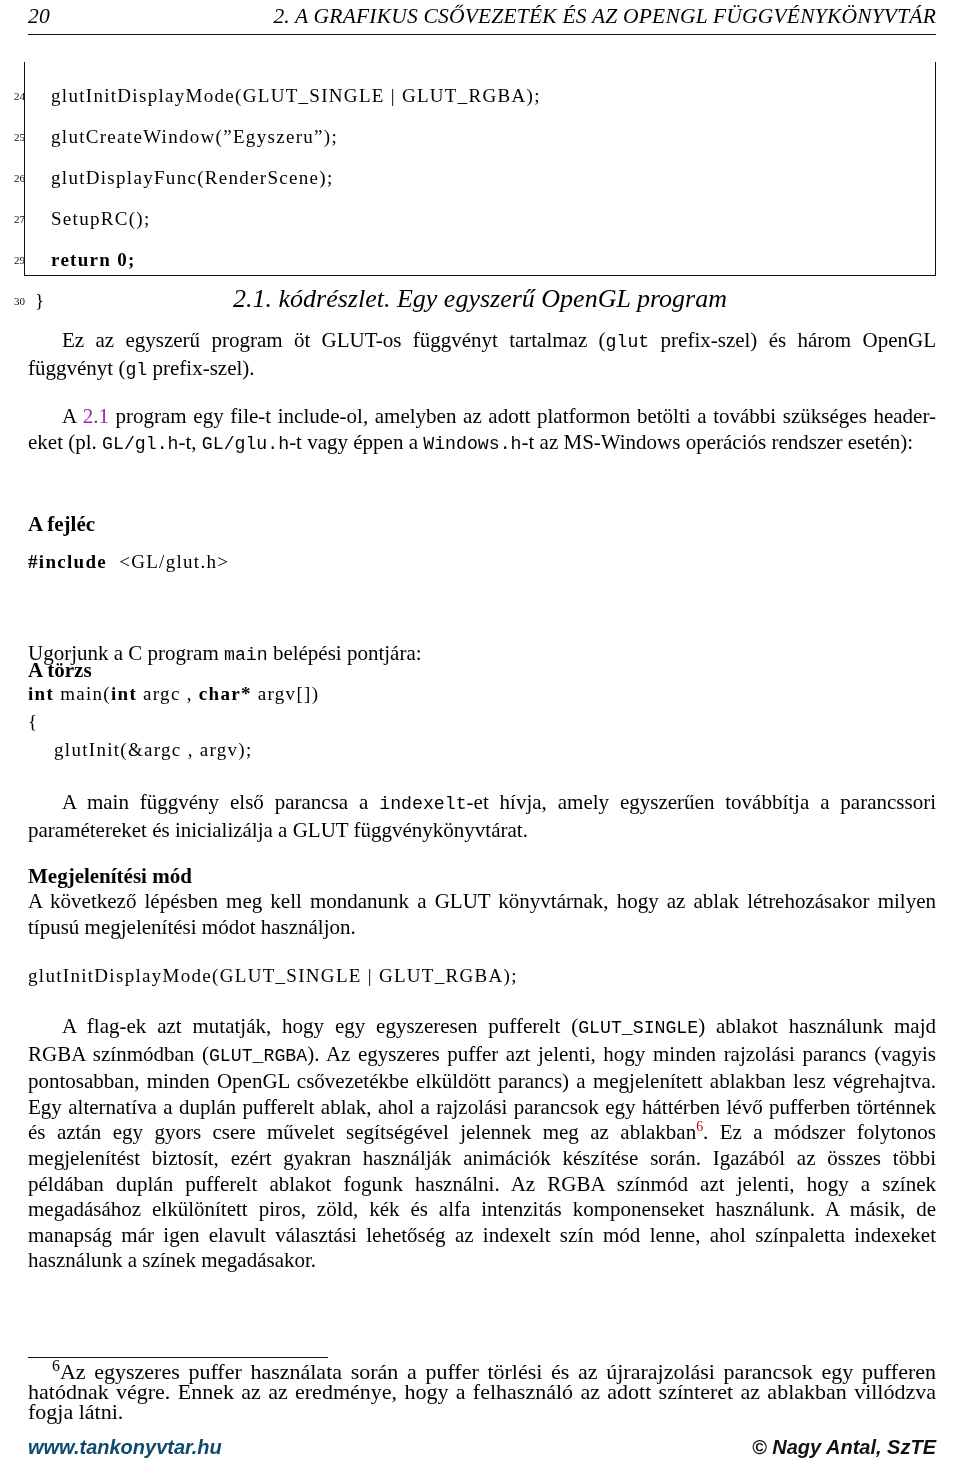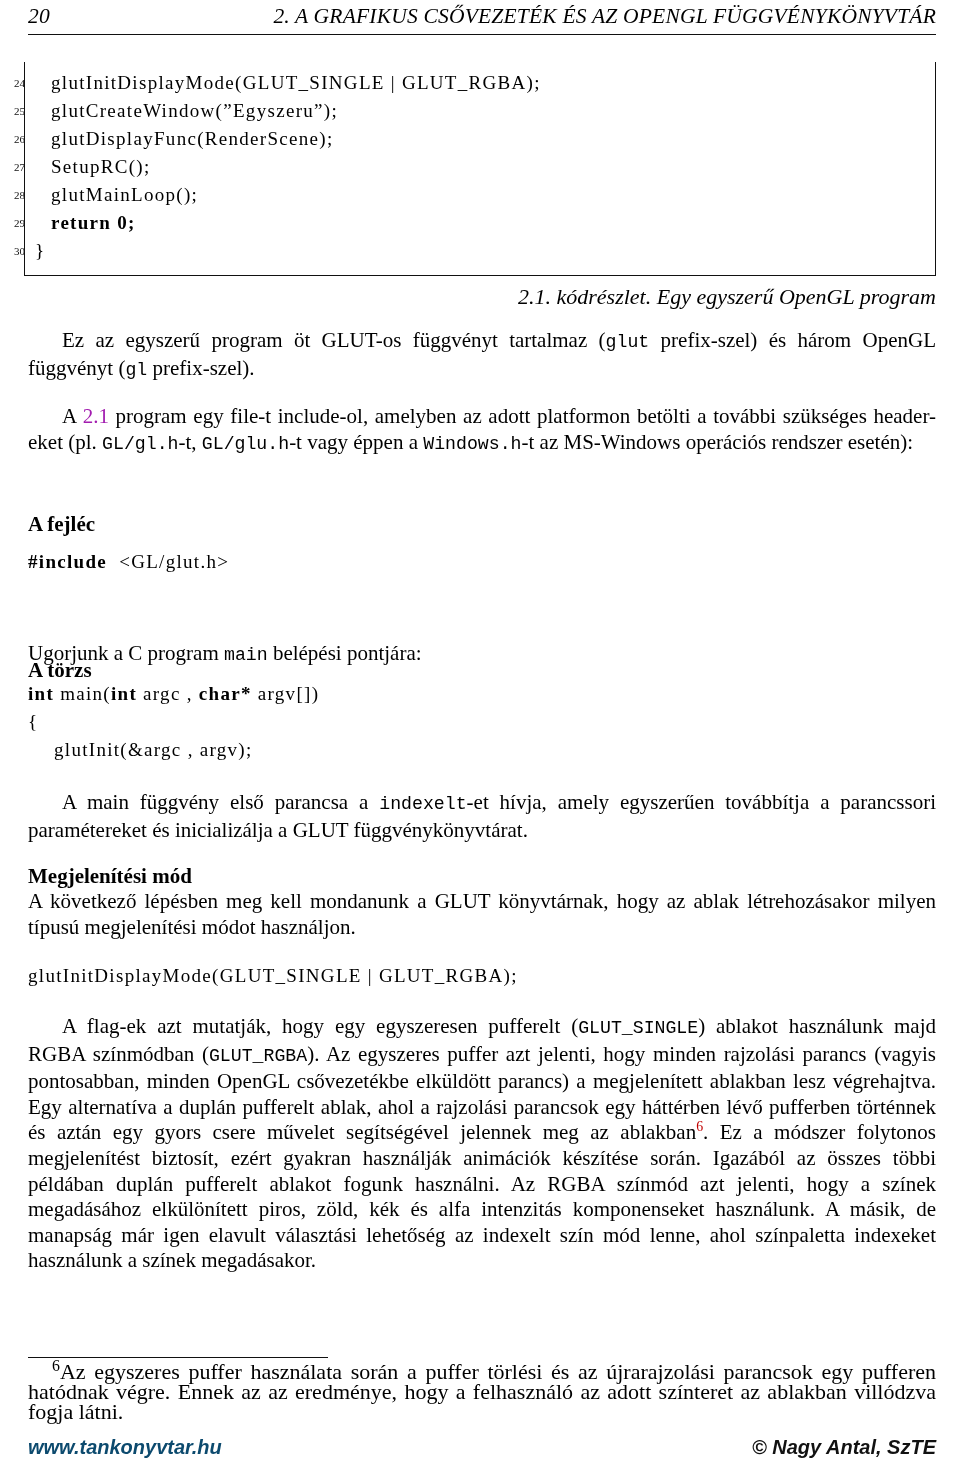--- a/index.html
+++ b/index.html
@@ -64,20 +64,21 @@
     left: 0;
     top: 7px;
     width: 100%;
   }
   .code-row {
     display: flex;
     align-items: flex-start;
     height: 28px;
     line-height: 28px;
     white-space: nowrap;
+    margin-top: 13px;
   }
   .code-row .lineno {
     width: 22px;
     flex: 0 0 22px;
     text-align: right;
     font-size: 11px;
     color: #111;
     margin-left: -22px;
     padding-right: 6px;
     font-family: "Liberation Serif", serif;
@@ -100,23 +101,23 @@
     white-space: nowrap;
     line-height: 28px;
   }
 
   
   .caption {
     position: absolute;
     left: 24px;
     top: 284px;
     width: 912px;
-    text-align: right;
+    text-align: center;
     font-style: italic;
-    font-size: 22px;
+    font-size: 26px;
   }
 
   
   .para {
     position: absolute;
     left: 28px;
     width: 908px;
     font-size: 21px;
     line-height: 25.6px;
     text-align: justify;
@@ -215,24 +216,20 @@
     <div class="code-row">
       <span class="lineno">26</span>
       <span class="codetext ind0">glutDisplayFunc(RenderScene);</span>
     </div>
 
     <div class="code-row">
       <span class="lineno">27</span>
       <span class="codetext ind0">SetupRC();</span>
     </div>
 
-    <div class="code-row">
-      <span class="lineno">28</span>
-      <span class="codetext ind0">glutMainLoop();</span>
-    </div>
 
     <div class="code-row">
       <span class="lineno">29</span>
       <span class="codetext ind0 kw">return  0;</span>
     </div>
 
     <div class="code-row">
       <span class="lineno">30</span>
       <span class="codetext" style="padding-left:4px">}</span>
     </div>

